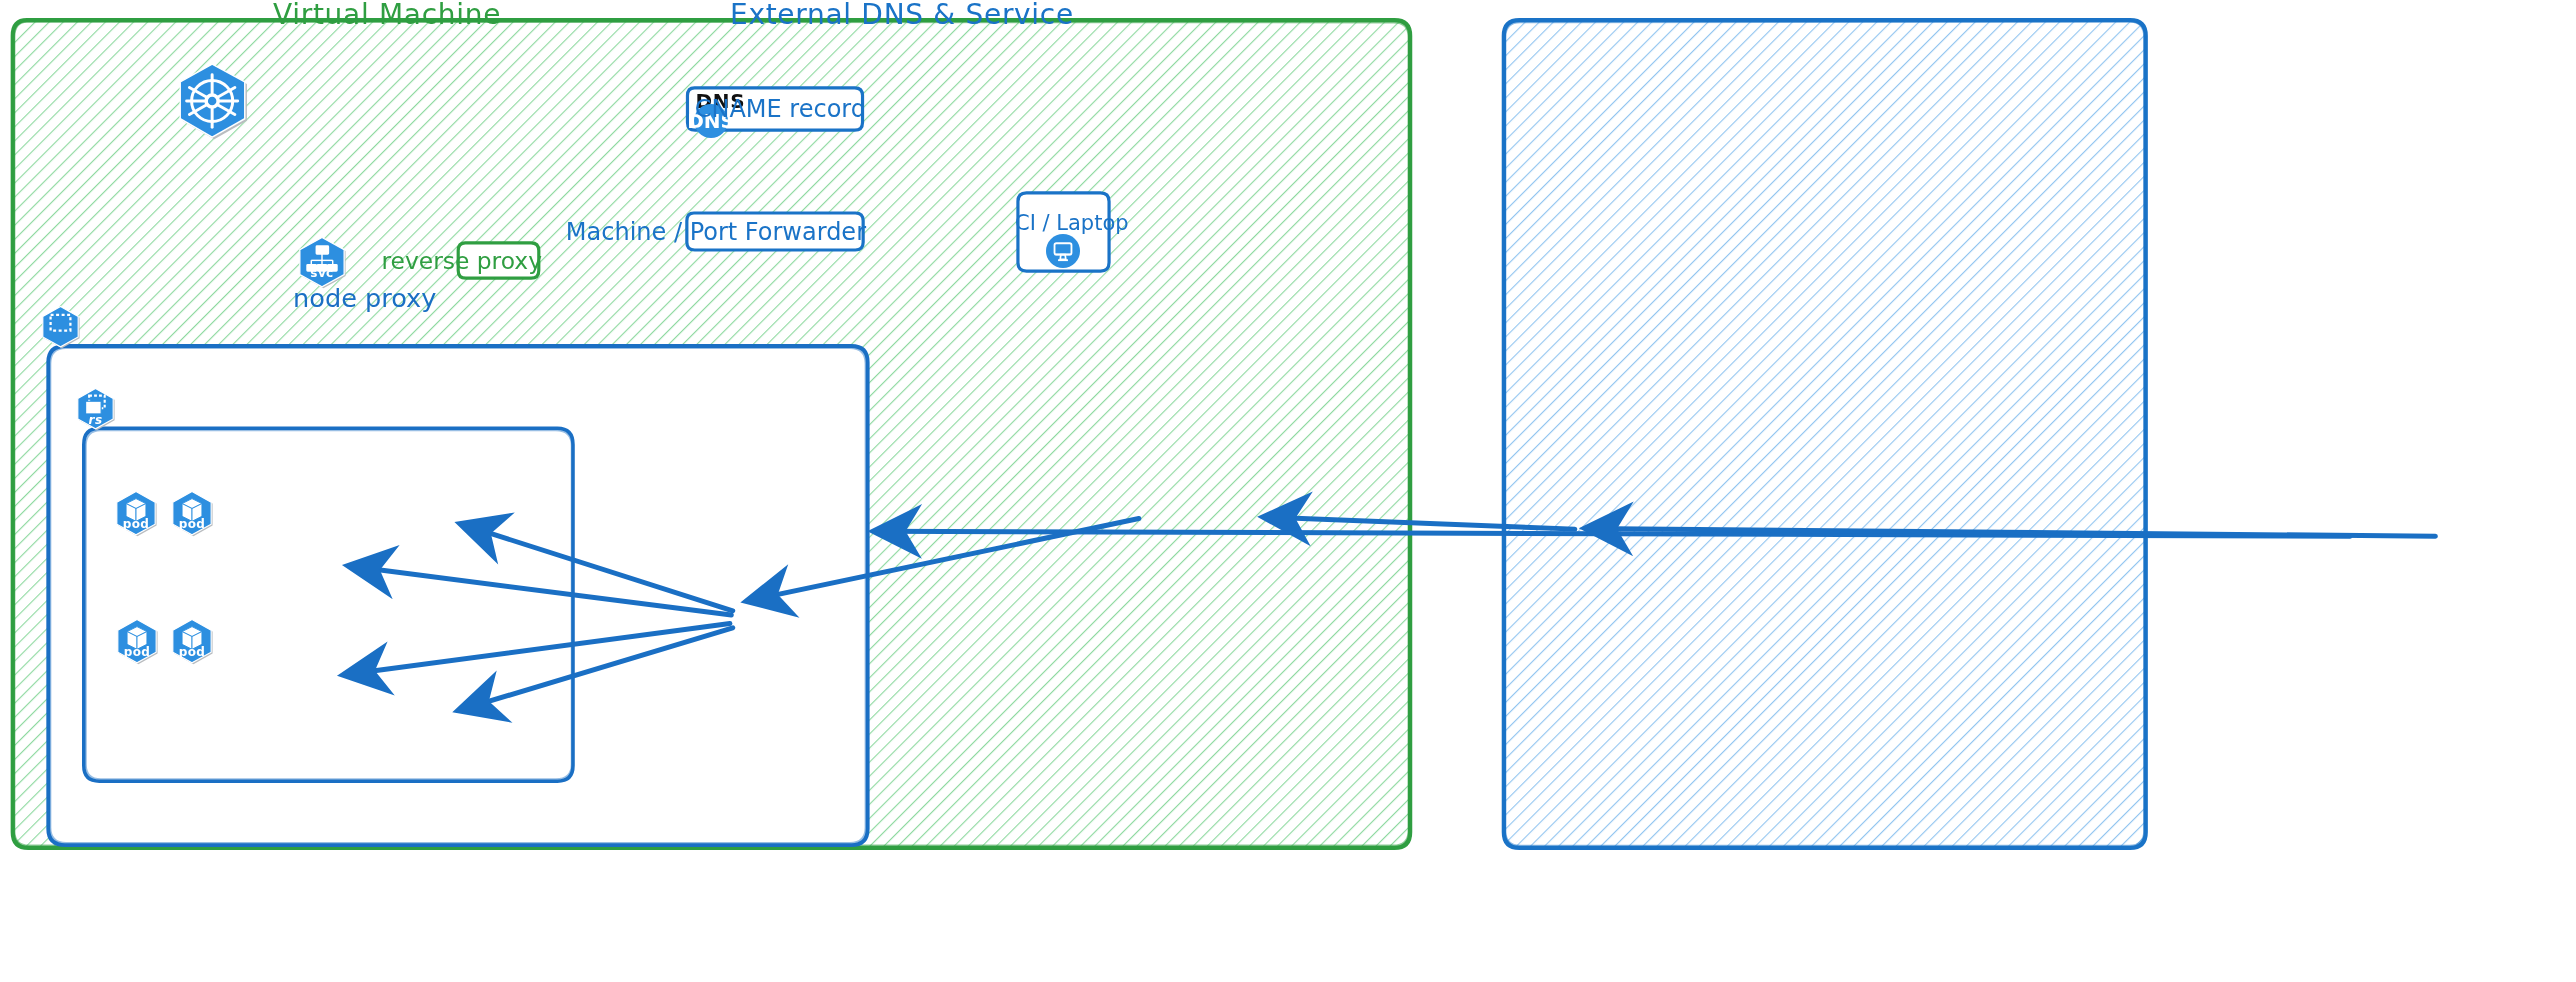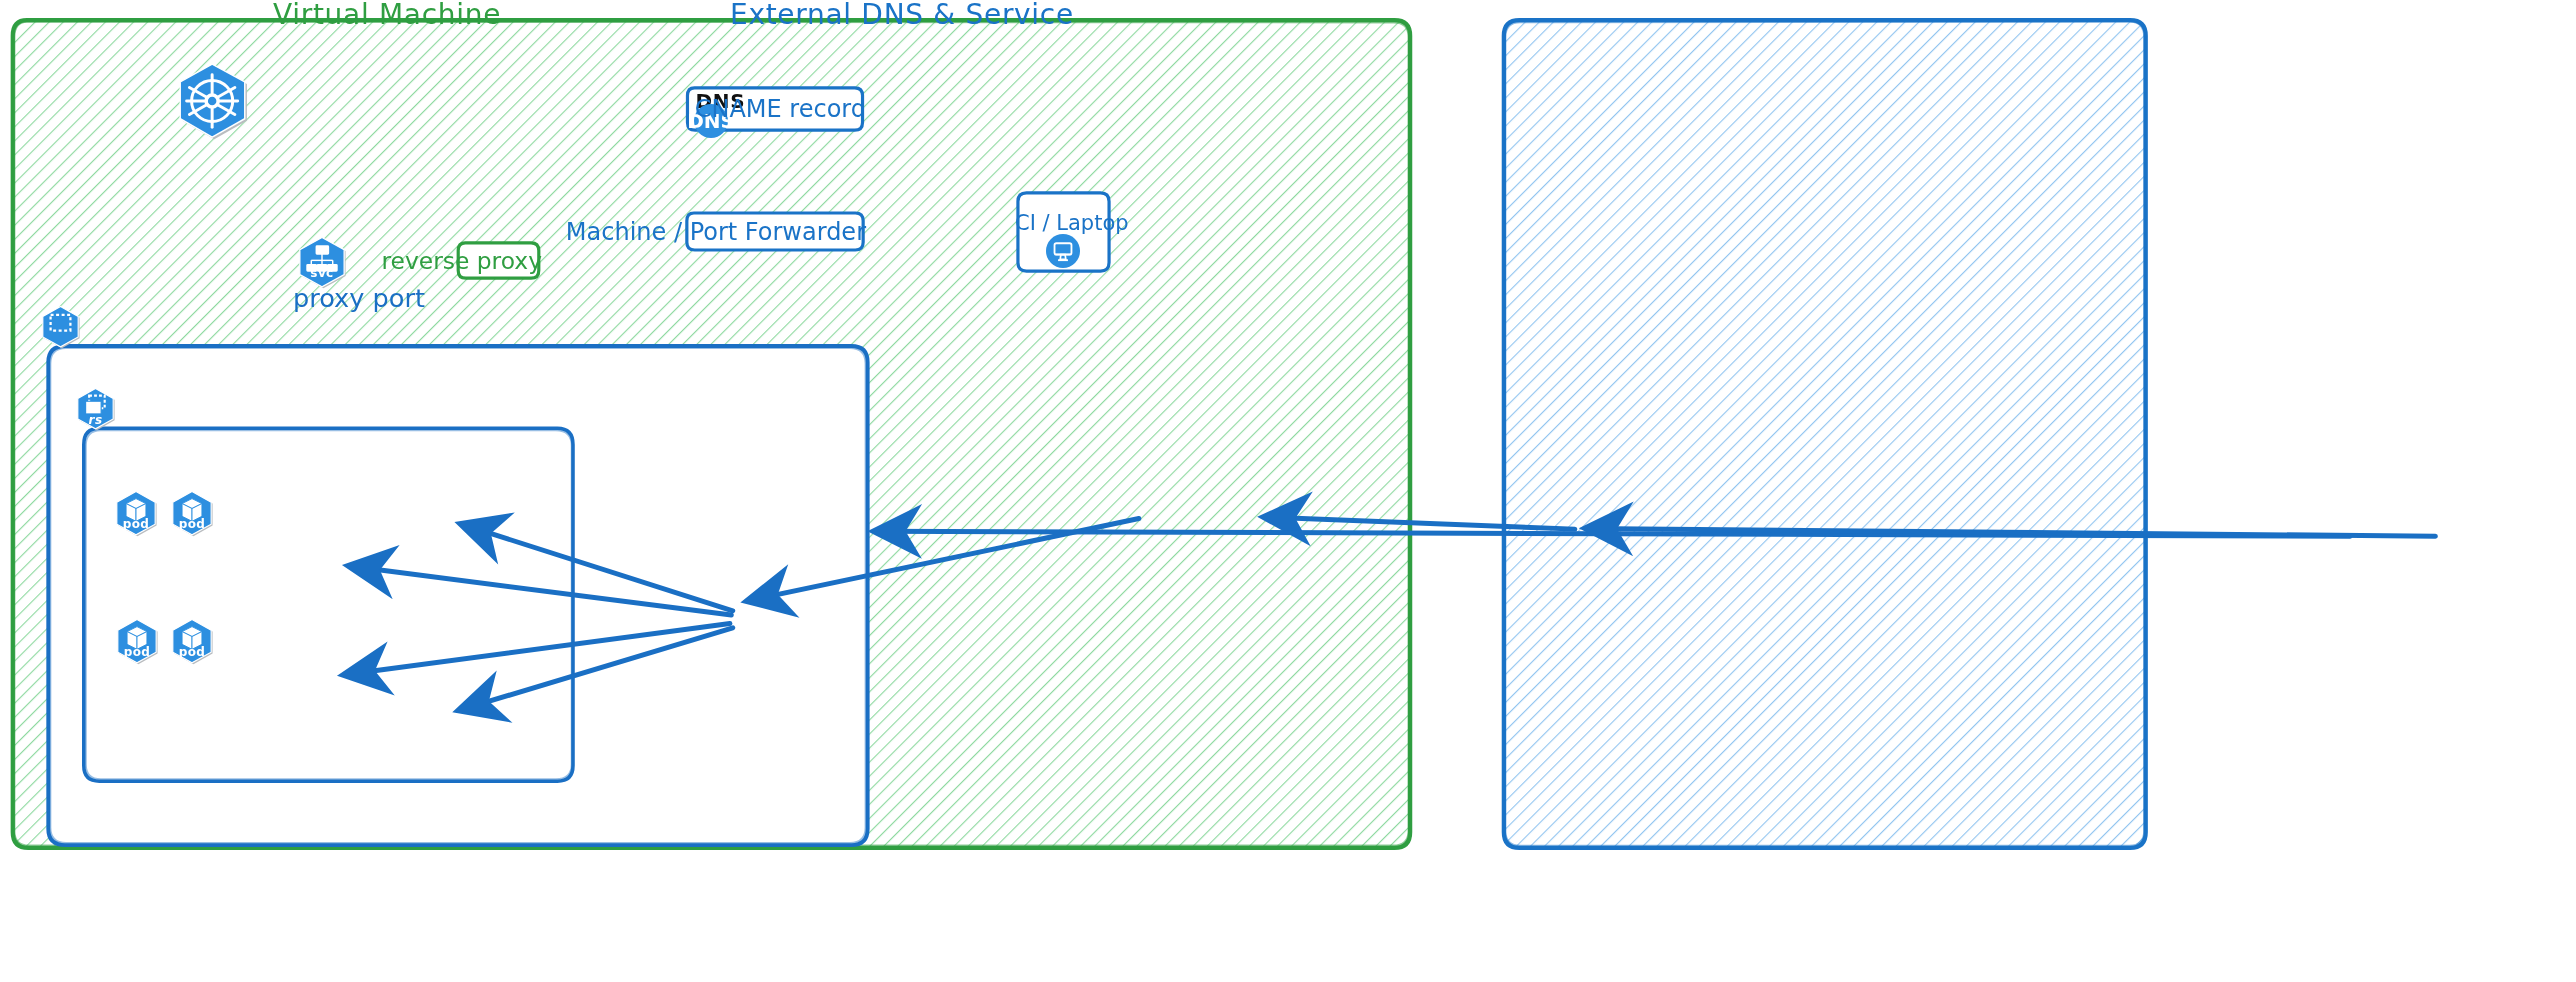--- a/index.html
+++ b/index.html
@@ -194,21 +194,21 @@
         <line x1="35" y1="34" x2="35" y2="40"></line>
         <line x1="50" y1="34" x2="50" y2="40"></line>
         <rect x="14" y="40" width="13" height="9" rx="1"></rect>
         <rect x="28.5" y="40" width="13" height="9" rx="1"></rect>
         <rect x="43" y="40" width="13" height="9" rx="1"></rect>
       </g>
     </svg>
     <div class="icon-cap" style="top:30px;">svc</div>
   </div>
 
-  <div class="k8s-lab hand" style="left:293px;top:283px;">proxy port</div>
+  <div class="k8s-lab hand" style="left:293px;top:283px;">node proxy</div>
 
   <div class="rbox" style="left:455px;top:224px;width:87px;height:41px;margin-top:16px;">
     <svg class="layer" style="width:87px;height:41px;left:0;top:0;" viewBox="0 0 122 58" width="87" height="41">
       <path d="M14,4 Q4,4 4,15 L4,43 Q4,54 15,54 L107,54 Q118,54 118,43 L118,15 Q118,4 107,4 Z" fill="#ffffff" stroke="#2f9e41" stroke-width="4.5" stroke-linejoin="round"></path>
     </svg>
     <span class="rtxt hand" style="color:#2f9e41;font-size:23.4px;">reverse proxy</span>
   </div>
 
   <div class="rbox" style="left:684px;top:85px;width:182px;height:48px;">
     <svg class="layer" style="width:182px;height:48px;left:0;top:0;" viewBox="0 0 256 68" width="182" height="48">

